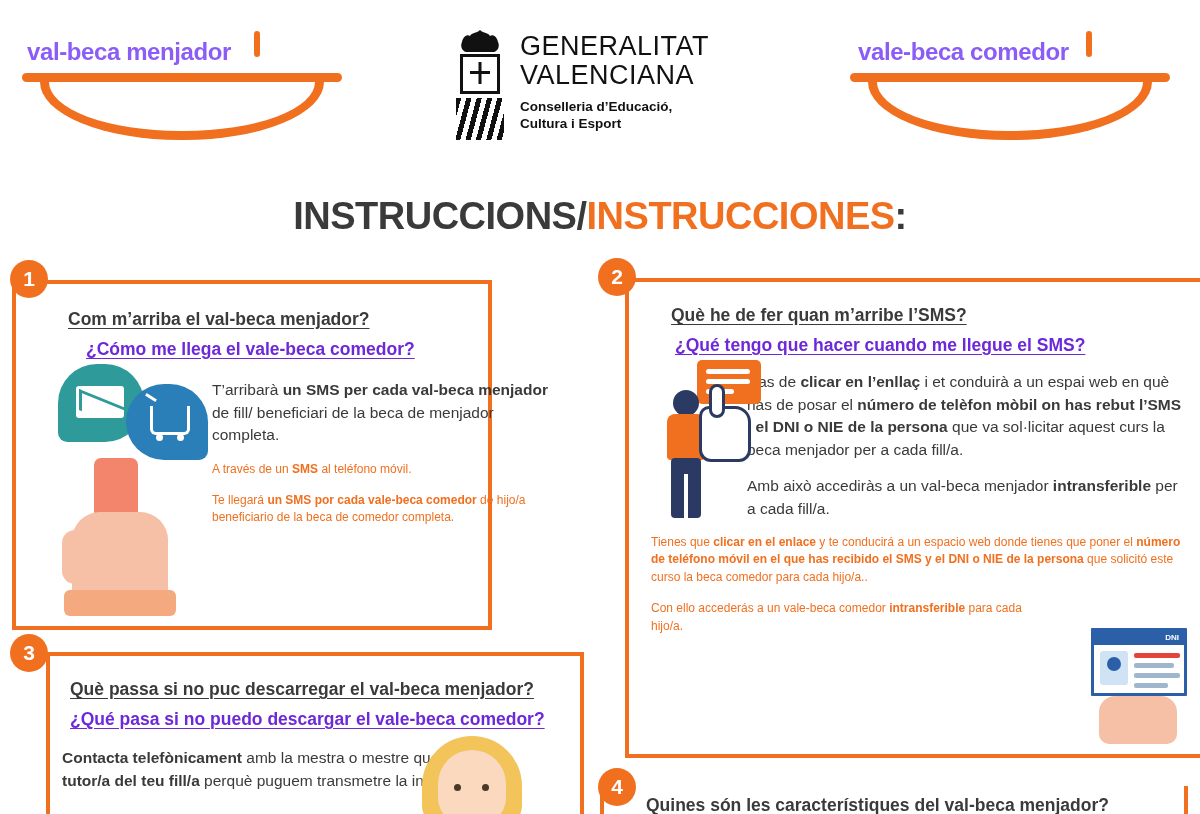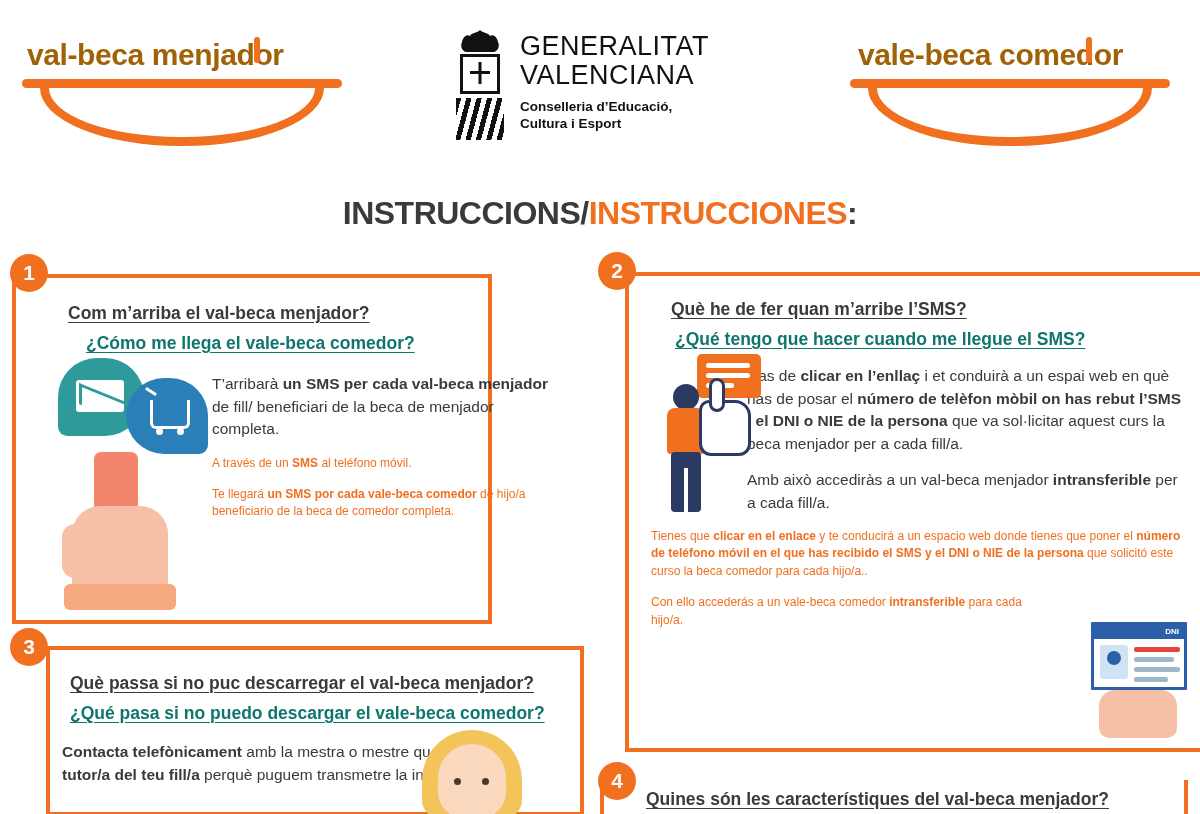--- a/index.html
+++ b/index.html
@@ -33,23 +33,23 @@
     top: 38px;
     width: 340px;
   }
   .brand-right {
     position: absolute;
     left: 850px;
     top: 38px;
     width: 340px;
   }
   .brand-text {
-    font-size: 30px;
+    font-size: 24px;
     font-weight: bold;
-    color: #a16207;
+    color: #8b5cf6;
     letter-spacing: -0.4px;
     white-space: nowrap;
   }
   .brand-left .brand-text { padding-left: 5px; }
   .brand-right .brand-text { padding-left: 8px; }
   .bowl {
     position: relative;
     margin-top: 7px;
     height: 62px;
   }
@@ -157,21 +157,21 @@
   .gv-sub {
     margin-top: 9px;
     font-size: 13.5px;
     color: #111;
     line-height: 1.28;
     font-weight: bold;
   }
 
   .page-title {
     text-align: center;
-    font-size: 32px;
+    font-size: 38px;
     font-weight: bold;
     letter-spacing: -0.5px;
     margin-top: 10px;
     color: #3a3a3a;
   }
   .page-title .va { color: #3a3a3a; }
   .page-title .es { color: #f07020; }
 
   
   .panels {
@@ -203,21 +203,21 @@
     font-size: 17.5px;
     font-weight: bold;
     color: #3a3a3a;
     text-decoration: underline;
     text-underline-offset: 3px;
     line-height: 1.35;
   }
   .q-es {
     font-size: 17.5px;
     font-weight: bold;
-    color: #0f766e;
+    color: #6d28d9;
     text-decoration: underline;
     text-underline-offset: 3px;
     line-height: 1.35;
     margin-top: 6px;
   }
   .body-va {
     font-size: 15.5px;
     color: #3a3a3a;
     line-height: 1.45;
   }

